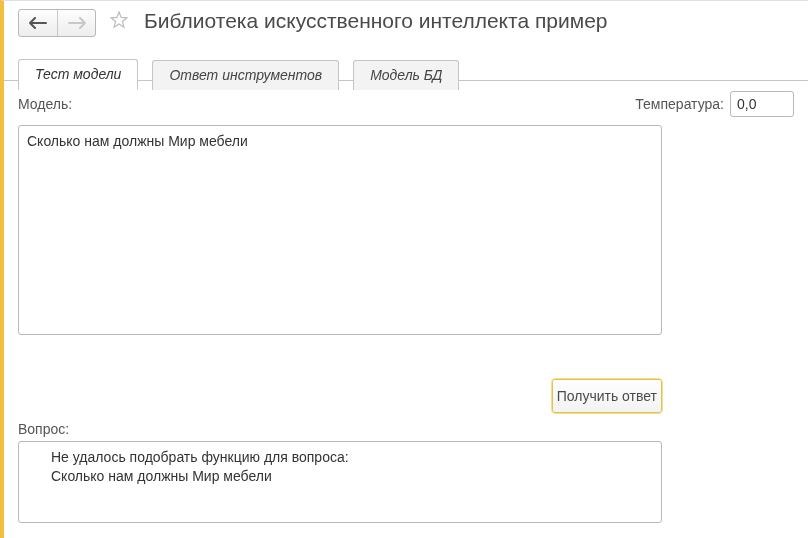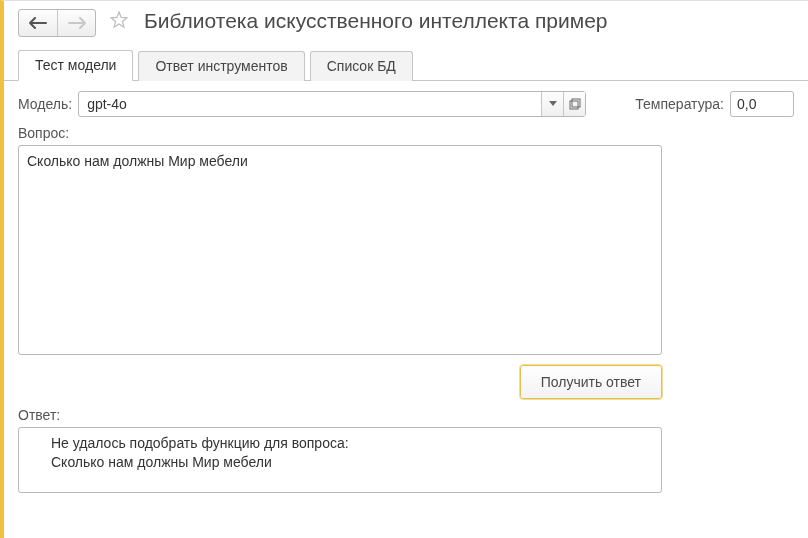--- a/index.html
+++ b/index.html
@@ -60,28 +60,29 @@
     align-items: flex-end;
     padding-left: 14px;
     border-bottom: 1px solid #c5c5c5;
     margin-top: 6px;
   }
   .tab {
     padding: 6px 16px 7px 16px;
     border: 1px solid #c5c5c5;
     border-bottom: none;
     background: #f3f3f3;
-    margin-right: 5px;
+    margin-right: 14px;
     border-top-left-radius: 3px;
     border-top-right-radius: 3px;
     font-size: 14px;
     color: #454545;
     cursor: pointer;
     position: relative;
-    top: 1px;
+    top: 10px;
+    font-style: italic;
   }
   .tab.active {
     background: #fff;
     color: #333;
     font-weight: 400;
     border-bottom: 1px solid #fff;
   }
   .form-area {
     padding: 10px 14px 0 14px;
   }
@@ -144,37 +145,38 @@
     width: 644px;
     background: #fff;
     padding: 6px 8px;
     font-size: 14px;
     color: #333;
     line-height: 1.35;
     white-space: pre-wrap;
     overflow: auto;
   }
   .question-area { height: 210px; }
-  .answer-area { height: 66px; padding-left: 32px; }
+  .answer-area { height: 82px; padding-left: 32px; }
   .action-row {
     width: 644px;
     display: flex;
     justify-content: flex-end;
     margin-top: 10px;
     margin-bottom: 8px;
   }
   .primary-btn {
     border: 1px solid #e6c14a;
     outline: 1px solid #f3dd94;
     background: linear-gradient(#fefefe,#f3f3f3);
     border-radius: 3px;
-    padding: 8px 20px;
+    padding: 8px 4px;
     font-size: 14px;
     color: #4a4a4a;
     cursor: pointer;
+    margin-top: 34px;
   }
   .spacer { flex: 1; }
 </style>
 </head>
 <body>
 
 <div class="app">
 
   <div class="titlebar">
     <div class="nav-buttons">
@@ -193,54 +195,39 @@
       <svg width="20" height="20" viewBox="0 0 24 24">
         <path d="M12 2.5 L14.6 8.9 L21.5 9.4 L16.2 13.9 L17.9 20.6 L12 16.9 L6.1 20.6 L7.8 13.9 L2.5 9.4 L9.4 8.9 Z" fill="none" stroke="#bcbcbc" stroke-width="1.5"></path>
       </svg>
     </div>
     <div class="title">Библиотека искусственного интеллекта пример</div>
   </div>
 
   <div class="tabs">
     <div class="tab active">Тест модели</div>
     <div class="tab">Ответ инструментов</div>
-    <div class="tab">Список БД</div>
+    <div class="tab">Модель БД</div>
   </div>
 
   <div class="form-area">
 
     <div class="row">
       <span class="label"><span>Модель</span>:</span>
-      <div class="input-shell model-box">
-        <div class="input-text">gpt-4o</div>
-        <div class="addon">
-          <svg width="8" height="6" viewBox="0 0 8 6">
-            <path d="M0 0 L4 5 L8 0 Z" fill="#666"></path>
-          </svg>
-        </div>
-        <div class="addon">
-          <svg width="12" height="12" viewBox="0 0 12 12">
-            <rect x="1" y="3" width="8" height="8" fill="none" stroke="#666" stroke-width="1"></rect>
-            <rect x="3" y="1" width="8" height="8" fill="none" stroke="#666" stroke-width="1"></rect>
-          </svg>
-        </div>
-      </div>
       <div class="spacer"></div>
       <span class="label"><span>Температура</span>:</span>
       <div class="temp-box">
         <span>0,0</span>
       </div>
     </div>
 
-    <div class="block-label"><span>Вопрос</span>:</div>
     <div class="textarea question-area"><span>Сколько нам должны Мир мебели</span></div>
 
     <div class="action-row">
       <button class="primary-btn">Получить ответ</button>
     </div>
 
-    <div class="block-label"><span>Ответ</span>:</div>
+    <div class="block-label"><span>Вопрос</span>:</div>
     <div class="textarea answer-area"><span>Не удалось подобрать функцию для вопроса:
 Сколько нам должны Мир мебели</span></div>
 
   </div>
 
 </div>
 
 </body></html>

